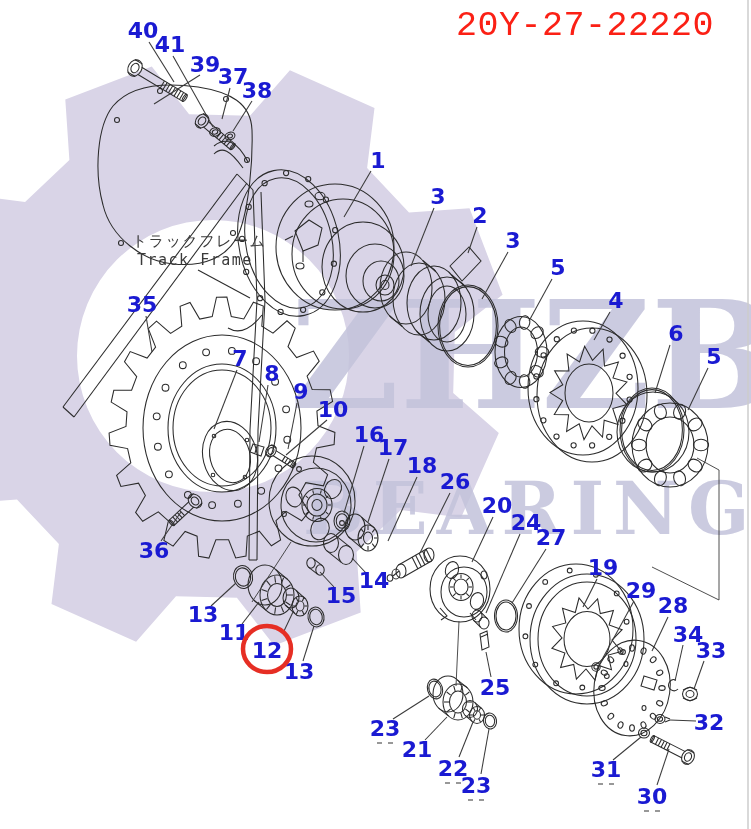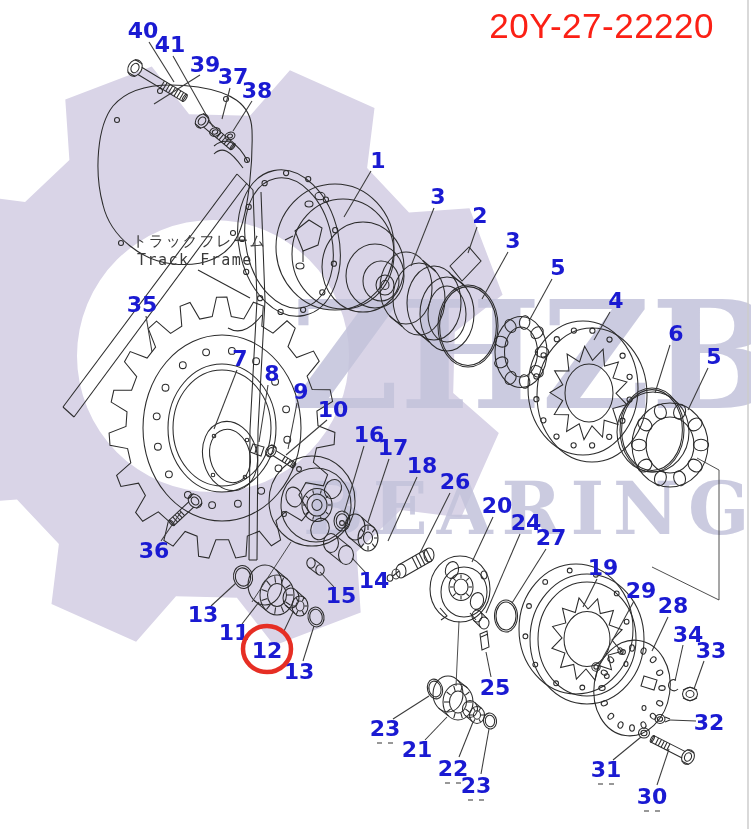--- a/index.html
+++ b/index.html
@@ -1,20 +1,20 @@
 <!DOCTYPE html>
 <html><head>
 <meta charset="utf-8">
 <style>
   html,body{margin:0;padding:0;background:#fff;}
   .stage{position:relative;width:751px;height:829px;background:#fff;overflow:hidden;
          font-family:"DejaVu Sans","Liberation Sans",sans-serif;}
   #art{position:absolute;left:0;top:0;}
   .title{position:absolute;top:6px;left:0;width:714px;text-align:right;
-         font-size:35px;letter-spacing:0.5px;font-family:Liberation Sans, sans-serif;}
+         font-size:35px;letter-spacing:0.5px;font-family:Liberation Mono, monospace;}
   .wm-z{font-family:"DejaVu Serif","Liberation Serif",serif;font-weight:bold;font-size:150px;}
   .wm-b{font-family:"DejaVu Serif","Liberation Serif",serif;font-weight:bold;font-size:72px;letter-spacing:9px;}
   .jp{font-size:15px;letter-spacing:1.5px;fill:#3a3a3a;font-family:"DejaVu Sans","Liberation Sans",sans-serif;}
   .en{font-size:15px;letter-spacing:1.5px;fill:#3a3a3a;font-family:"DejaVu Sans Mono","Liberation Mono",monospace;}
   #parts ellipse,#parts path,#parts line,#parts circle,#parts polyline{fill:none;stroke:#2b2b2b;stroke-width:1.05;}
   #links line,#links path{fill:none;stroke:#3a3a3a;stroke-width:0.9;}
   #callouts line{stroke:#3a3a3a;stroke-width:1.05;}
   .lbl{font-weight:bold;font-size:22px;font-family:"DejaVu Sans","Liberation Sans",sans-serif;
        text-anchor:middle;dominant-baseline:central;}
 </style>

